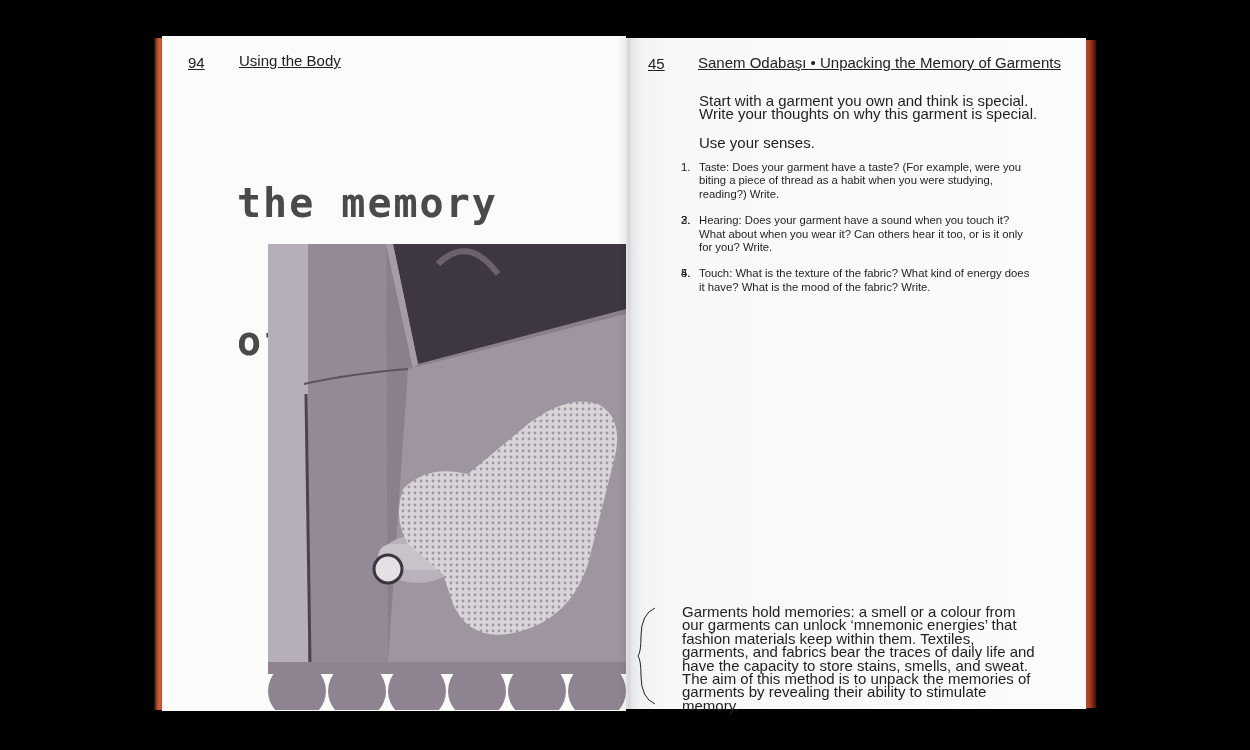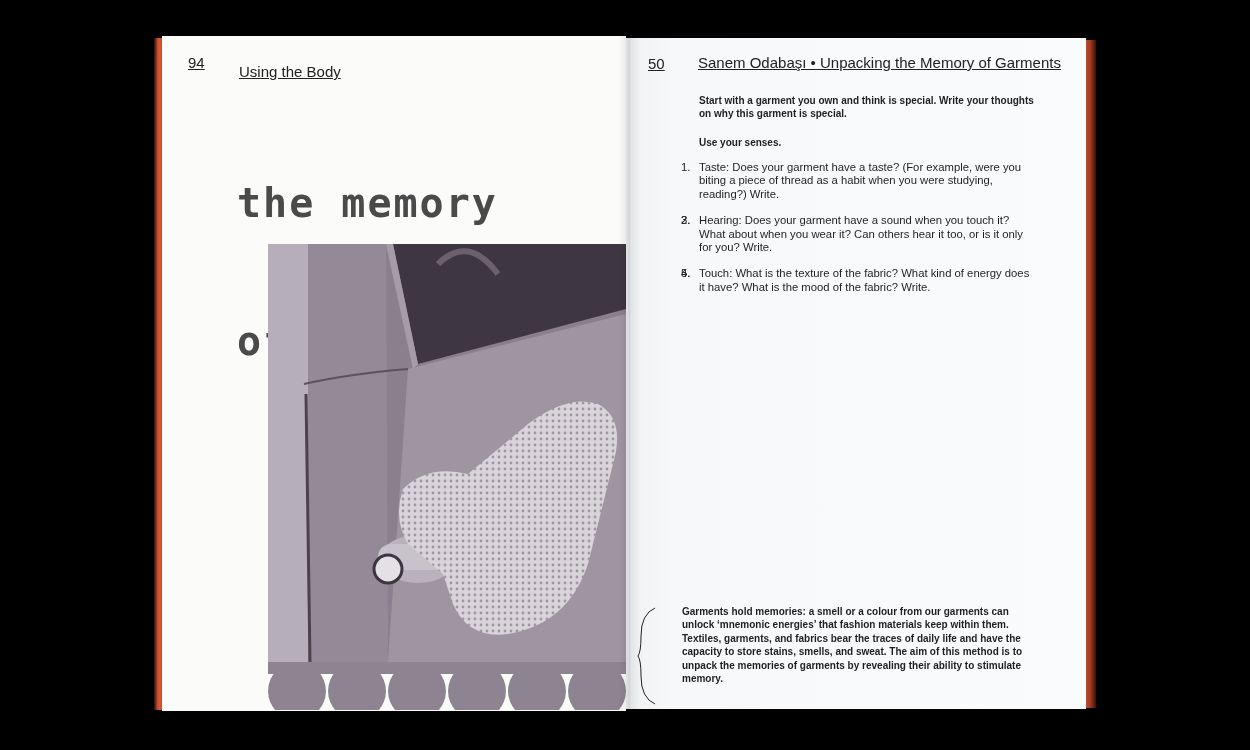--- a/index.html
+++ b/index.html
@@ -10,38 +10,38 @@
   .page-left{position:absolute;left:162px;top:36px;width:464px;height:675px;background:#fbfbfa;}
   .page-right{position:absolute;left:626px;top:38px;width:460px;height:671px;background:linear-gradient(90deg,#eef0f2,#f7f8fa 10%,#fafbfc);}
   .gutter{position:absolute;left:618px;top:36px;width:22px;height:675px;background:linear-gradient(90deg,rgba(0,0,0,0),rgba(0,0,0,0.08) 45%,rgba(0,0,0,0.12) 50%,rgba(0,0,0,0.05) 60%,rgba(0,0,0,0));}
   .folio{position:absolute;font-size:15px;color:#222;text-decoration:underline;}
   .dot-title{position:absolute;left:237px;top:88px;font-family:"DejaVu Sans Mono",monospace;font-size:40px;line-height:46px;letter-spacing:2px;color:#4a4a4a;font-weight:bold;white-space:pre;}
   .dot-title span{display:block;background-image:radial-gradient(circle,#000 0,transparent 0);}
   .photo{position:absolute;left:268px;top:244px;width:358px;height:418px;background:#8e8491;overflow:hidden;}
   .scallop{position:absolute;left:268px;top:662px;width:358px;height:48px;background:#fbfbfa;overflow:hidden;}
   .scallop .band{position:absolute;left:0;top:0;width:358px;height:12px;background:#8e8491;}
   .scallop .bump{position:absolute;top:0;width:58px;height:58px;border-radius:50%;background:#8e8491;}
-  .p-text{position:absolute;font-size:10px;line-height:13.4px;color:#1f1f1f;font-weight:bold;}
+  .p-text{position:absolute;font-size:15px;line-height:13.4px;color:#1f1f1f;}
   ol.q{position:absolute;left:681px;top:161px;width:352px;margin:0;padding:0;list-style:none;}
   ol.q li{position:relative;padding-left:18px;margin-bottom:13px;font-size:11.3px;line-height:13.4px;color:#1f1f1f;}
   ol.q li .num{position:absolute;left:0;top:0;}
   .brace{position:absolute;left:637px;top:606px;width:20px;height:100px;}
 </style>
 </head>
 <body>
 
 <div class="spread">
   <div class="edge-left"></div>
   <div class="edge-right"></div>
 
   <div class="page-left"></div>
   <div class="page-right"></div>
 
   <div class="folio" style="left:188px;top:54px;">94</div>
-  <div class="folio" style="left:239px;top:63px;text-align:right;">Using the Body</div>
+  <div class="folio" style="left:239px;top:52px;text-align:right;">Using the Body</div>
 
   <div class="dot-title">
     <span>the memory</span>
     <span>of garments</span>
   </div>
 
   <div class="photo">
     <svg width="358" height="418" viewBox="0 0 358 418" xmlns="http://www.w3.org/2000/svg">
       <defs>
         <pattern id="knit" width="6" height="6" patternUnits="userSpaceOnUse">
@@ -74,21 +74,21 @@
     <div class="bump" style="left:0px;"></div>
     <div class="bump" style="left:60px;"></div>
     <div class="bump" style="left:120px;"></div>
     <div class="bump" style="left:180px;"></div>
     <div class="bump" style="left:240px;"></div>
     <div class="bump" style="left:300px;"></div>
   </div>
 
   <div class="gutter"></div>
 
-  <div class="folio" style="left:648px;top:55px;">50</div>
+  <div class="folio" style="left:648px;top:55px;">45</div>
   <div class="folio" style="left:698px;top:54px;">Sanem Odabaşı • Unpacking the Memory of Garments</div>
 
   <div class="p-text" style="left:699px;top:94px;width:340px;">Start with a garment you own and think is special. Write your thoughts on why this garment is special.</div>
   <div class="p-text" style="left:699px;top:136px;">Use your senses.</div>
 
   <ol class="q">
     <li><span class="num">1.</span><span>Taste: Does your garment have a taste? (For example, were you biting a piece of thread as a habit when you were studying, reading?) Write.</span></li>
     <li><span class="num">2.</span></li>
     <li><span class="num">3.</span><span>Hearing: Does your garment have a sound when you touch it? What about when you wear it? Can others hear it too, or is it only for you? Write.</span></li>
     <li><span class="num">4.</span></li>

